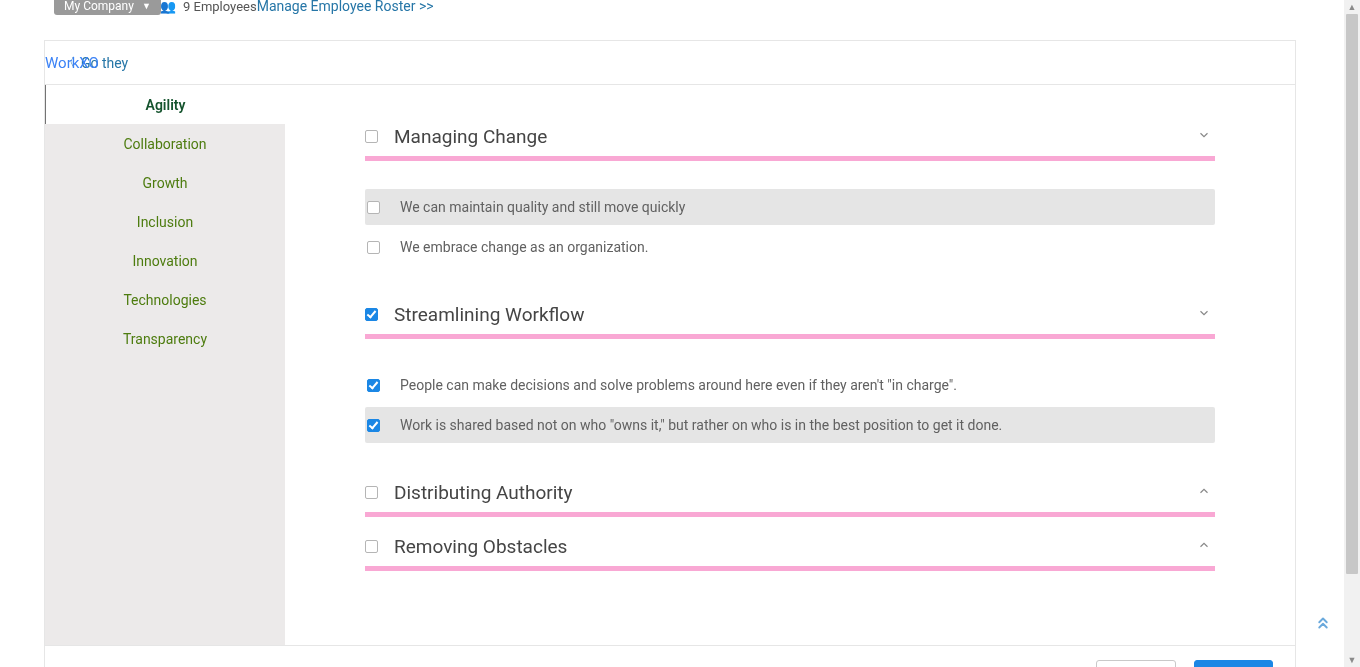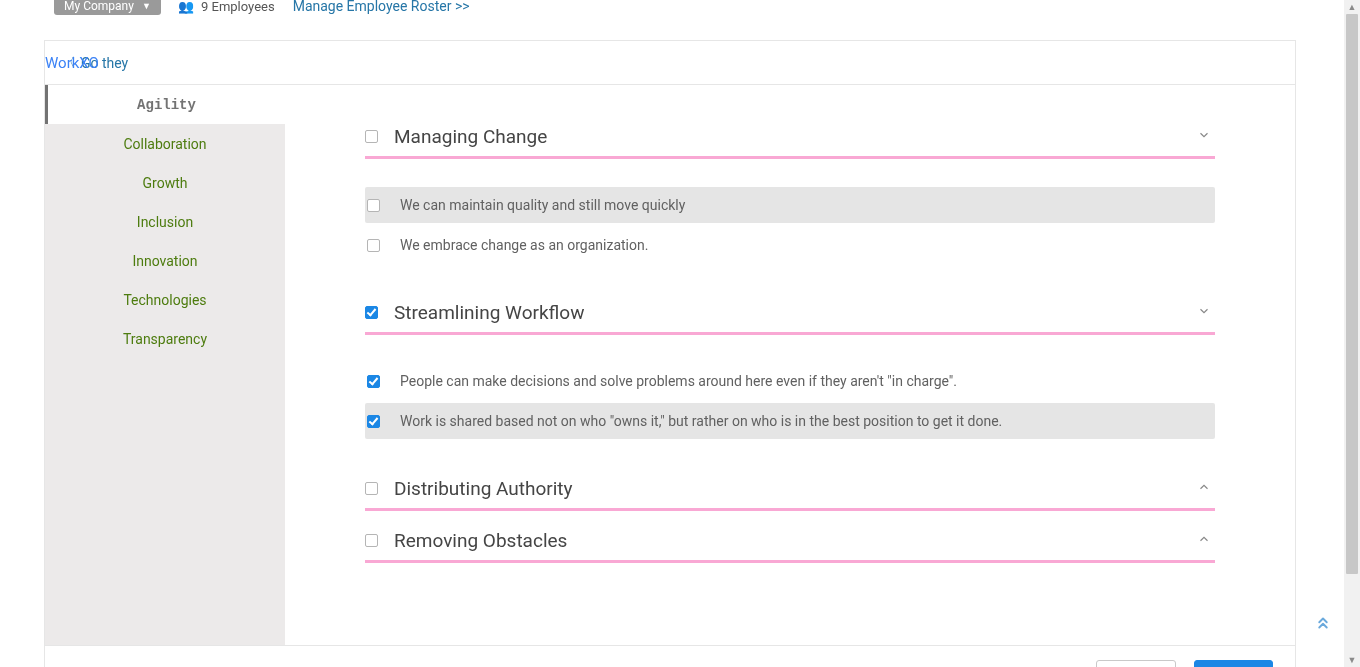--- a/index.html
+++ b/index.html
@@ -10,21 +10,20 @@
     font-size: 14px;
     overflow-x: hidden;
   }
   .viewport {
     width: 1340px;
     position: relative;
   }
   .top-bar {
     display: flex;
     align-items: center;
-    gap: 18px;
     padding: 0 0 8px 54px;
     height: 20px;
   }
   .company-btn {
     background: #9a9a9a;
     color: #fff;
     border-radius: 3px;
     padding: 2px 10px;
     font-size: 12px;
     display: inline-flex;
@@ -99,39 +98,38 @@
     height: 39px;
     display: flex;
     align-items: center;
     justify-content: center;
     color: #4d7c0f;
     font-size: 14px;
     cursor: pointer;
   }
   .side-item.active {
     background: #fff;
-    color: #737373;
+    color: #14532d;
     font-weight: 600;
-    border-left: 3px solid #737373;
-    font-family: Liberation Mono, monospace;
+    border-left: 1px solid #737373;
   }
 
   .content {
     flex: 1;
     padding: 40px 80px 20px 80px;
     position: relative;
   }
 
   .section {
     margin-bottom: 38px;
   }
   .section-header {
     display: flex;
     align-items: center;
-    border-bottom: 3px solid #f9a8d4;
+    border-bottom: 5px solid #f9a8d4;
     padding-bottom: 8px;
     position: relative;
   }
   .section-header .cb {
     margin-right: 16px;
   }
   .section-title {
     font-size: 19px;
     color: #454545;
     font-weight: 400;

